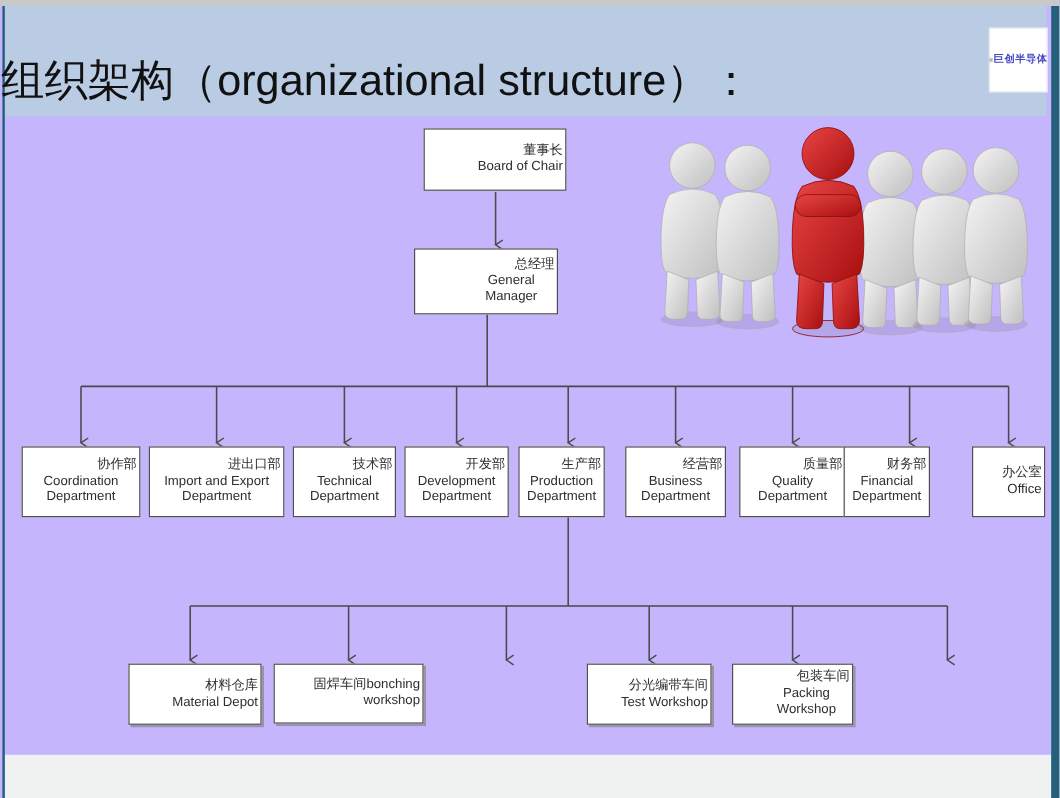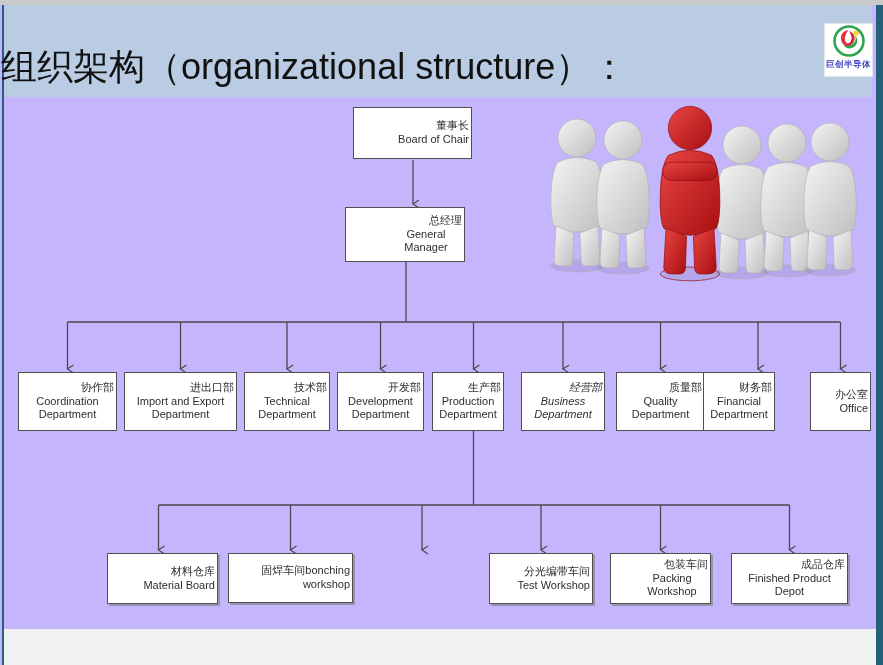--- a/index.html
+++ b/index.html
@@ -11,21 +11,21 @@
   .left-bar{position:absolute;left:2px;top:5px;width:2px;height:660px;background:#24607a;}
   .right-bar{position:absolute;left:876px;top:5px;width:7px;height:660px;background:#24607a;}
   .title-band{position:absolute;left:4px;top:5px;width:868px;height:92px;background:#b9cce4;}
   .bottom-strip{position:absolute;left:4px;top:629px;width:872px;height:36px;background:#f0f1f1;}
   .page-title{
     position:absolute;left:1px;top:44px;width:820px;
     font-size:36px;line-height:1.25;color:#111111;letter-spacing:0px;white-space:nowrap;
   }
   .logo{
     position:absolute;left:824px;top:23px;width:49px;height:54px;background:#ffffff;
-    display:flex;flex-direction:column;align-items:center;justify-content:flex-start;
+    display:flex;flex-direction:row;align-items:center;justify-content:flex-start;
     box-shadow:0 0 0 1px #e3e7ee inset;
   }
   .logo-text{font-size:8.5px;font-weight:bold;color:#4444c4;letter-spacing:0.5px;margin-top:0px;white-space:nowrap;}
   .orgbox{
     position:absolute;border:1px solid #4f4f4f;background:#ffffff;
     display:flex;flex-direction:column;align-items:flex-end;justify-content:center;
     text-align:center;font-size:11px;line-height:1.24;color:#2e2e2e;padding:2px;box-sizing:border-box;
   }
   .orgbox .en{display:block;}
   .shadowed{box-shadow:2px 2px 0 rgba(130,130,130,0.65);}
@@ -141,51 +141,47 @@
     <span class="en">Technical Department</span>
   </div>
   <div class="orgbox" style="left:337px;top:372px;width:87px;height:59px;">
     <span>开发部</span>
     <span class="en">Development Department</span>
   </div>
   <div class="orgbox" style="left:432px;top:372px;width:72px;height:59px;">
     <span>生产部</span>
     <span class="en">Production Department</span>
   </div>
-  <div class="orgbox" style="left:521px;top:372px;width:84px;height:59px;font-style:italic;">
+  <div class="orgbox" style="left:521px;top:372px;width:84px;height:59px;">
     <span>经营部</span>
     <span class="en">Business Department</span>
   </div>
   <div class="orgbox" style="left:616px;top:372px;width:89px;height:59px;">
     <span>质量部</span>
     <span class="en">Quality Department</span>
   </div>
   <div class="orgbox" style="left:679px;top:372px;width:72px;height:59px;margin-left:24px;">
     <span>财务部</span>
     <span class="en">Financial Department</span>
   </div>
   <div class="orgbox" style="left:810px;top:372px;width:61px;height:59px;">
     <span>办公室</span>
     <span class="en">Office</span>
   </div>
 
   <div class="orgbox shadowed" style="left:107px;top:553px;width:111px;height:51px;">
     <span>材料仓库</span>
-    <span class="en">Material Board</span>
+    <span class="en">Material Depot</span>
   </div>
   <div class="orgbox shadowed" style="left:228px;top:553px;width:125px;height:50px;">
     <span>固焊车间bonching</span>
     <span class="en">workshop</span>
   </div>
   <div class="orgbox shadowed" style="left:489px;top:553px;width:104px;height:51px;">
     <span>分光编带车间</span>
     <span class="en">Test Workshop</span>
   </div>
   <div class="orgbox shadowed" style="left:610px;top:553px;width:101px;height:51px;">
     <span>包装车间</span>
     <span class="en narrow-en">Packing Workshop</span>
   </div>
-  <div class="orgbox shadowed" style="left:731px;top:553px;width:117px;height:51px;">
-    <span>成品仓库</span>
-    <span class="en">Finished Product Depot</span>
-  </div>
 
 </div>
 
 </body></html>

